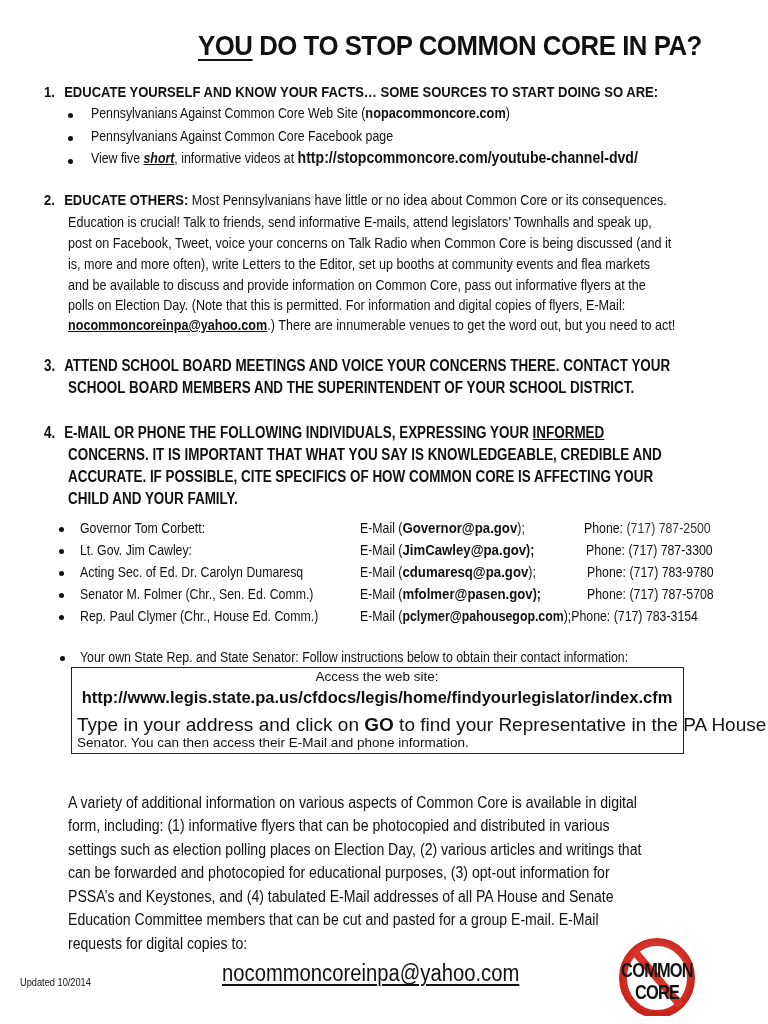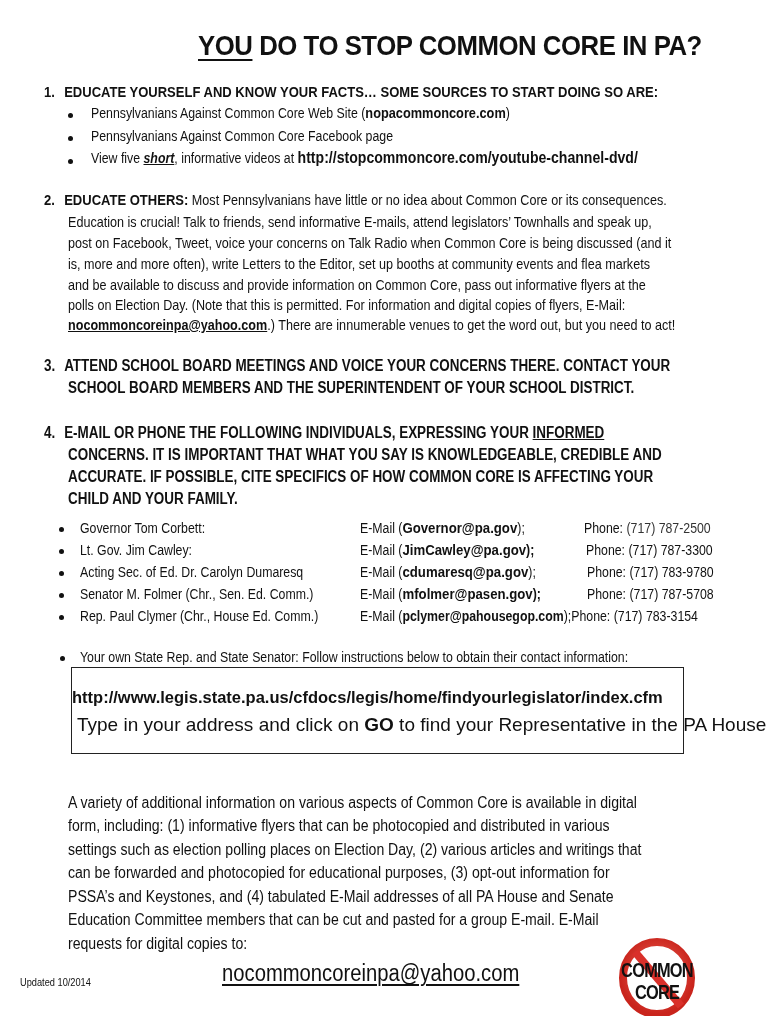--- a/index.html
+++ b/index.html
@@ -113,22 +113,24 @@
 
   <div class="bullet-dot" style="left:59px; top:615px;"></div>
   <div class="abs body14 sq2" style="left:80px; top:608px;">Rep. Paul Clymer (Chr., House Ed. Comm.)</div>
   <div class="abs body14 sq2" style="left:360px; top:608px;"><span>E-Mail (</span><span class="b">pclymer@pahousegop.com</span><span>);</span><span>Phone:</span> <span>(717) 783-3154</span></div>
 </div>
 
 <div class="bullet-dot" style="left:60px; top:656px;"></div>
 <div class="abs body14 sq2" style="left:80px; top:649px;">Your own State Rep. and State Senator:  Follow instructions below to obtain their contact information:</div>
 
 <div class="box">
-  <div class="abs narrow b" style="left:0; width:610px; text-align:left; top:20px; font-size:16.5px;">http://www.legis.state.pa.us/cfdocs/legis/home/findyourlegislator/index.cfm</div>
+  <div class="abs narrow" style="left:0; width:610px; text-align:center; top:1px; font-size:13.5px;">Access the web site:</div>
+  <div class="abs narrow b" style="left:0; width:610px; text-align:center; top:20px; font-size:16.5px;">http://www.legis.state.pa.us/cfdocs/legis/home/findyourlegislator/index.cfm</div>
   <div class="abs narrow" style="left:5px; top:46px; font-size:19px;"><span>Type in your address and click on </span><span class="b">GO</span><span> to find your Representative in the PA House and your State</span></div>
+  <div class="abs narrow" style="left:5px; top:67px; font-size:13.5px;">Senator.  You can then access their E-Mail and phone information.</div>
 </div>
 
 <div>
   <div class="abs para sq2" style="left:68px; top:791px;">A variety of additional information on various aspects of Common Core is available in digital</div>
   <div class="abs para sq2" style="left:68px; top:814px;">form, including:  (1) informative flyers that can be photocopied and distributed in various</div>
   <div class="abs para sq2" style="left:68px; top:838px;">settings such as election polling places on Election Day, (2) various articles and writings that</div>
   <div class="abs para sq2" style="left:68px; top:861px;">can be forwarded and photocopied for educational purposes, (3) opt-out information for</div>
   <div class="abs para sq2" style="left:68px; top:885px;">PSSA’s and Keystones, and (4) tabulated E-Mail addresses of all PA House and Senate</div>
   <div class="abs para sq2" style="left:68px; top:908px;">Education Committee members that can be cut and pasted for a group E-mail.   E-Mail</div>
   <div class="abs para sq2" style="left:68px; top:932px;">requests for digital copies to:</div>

